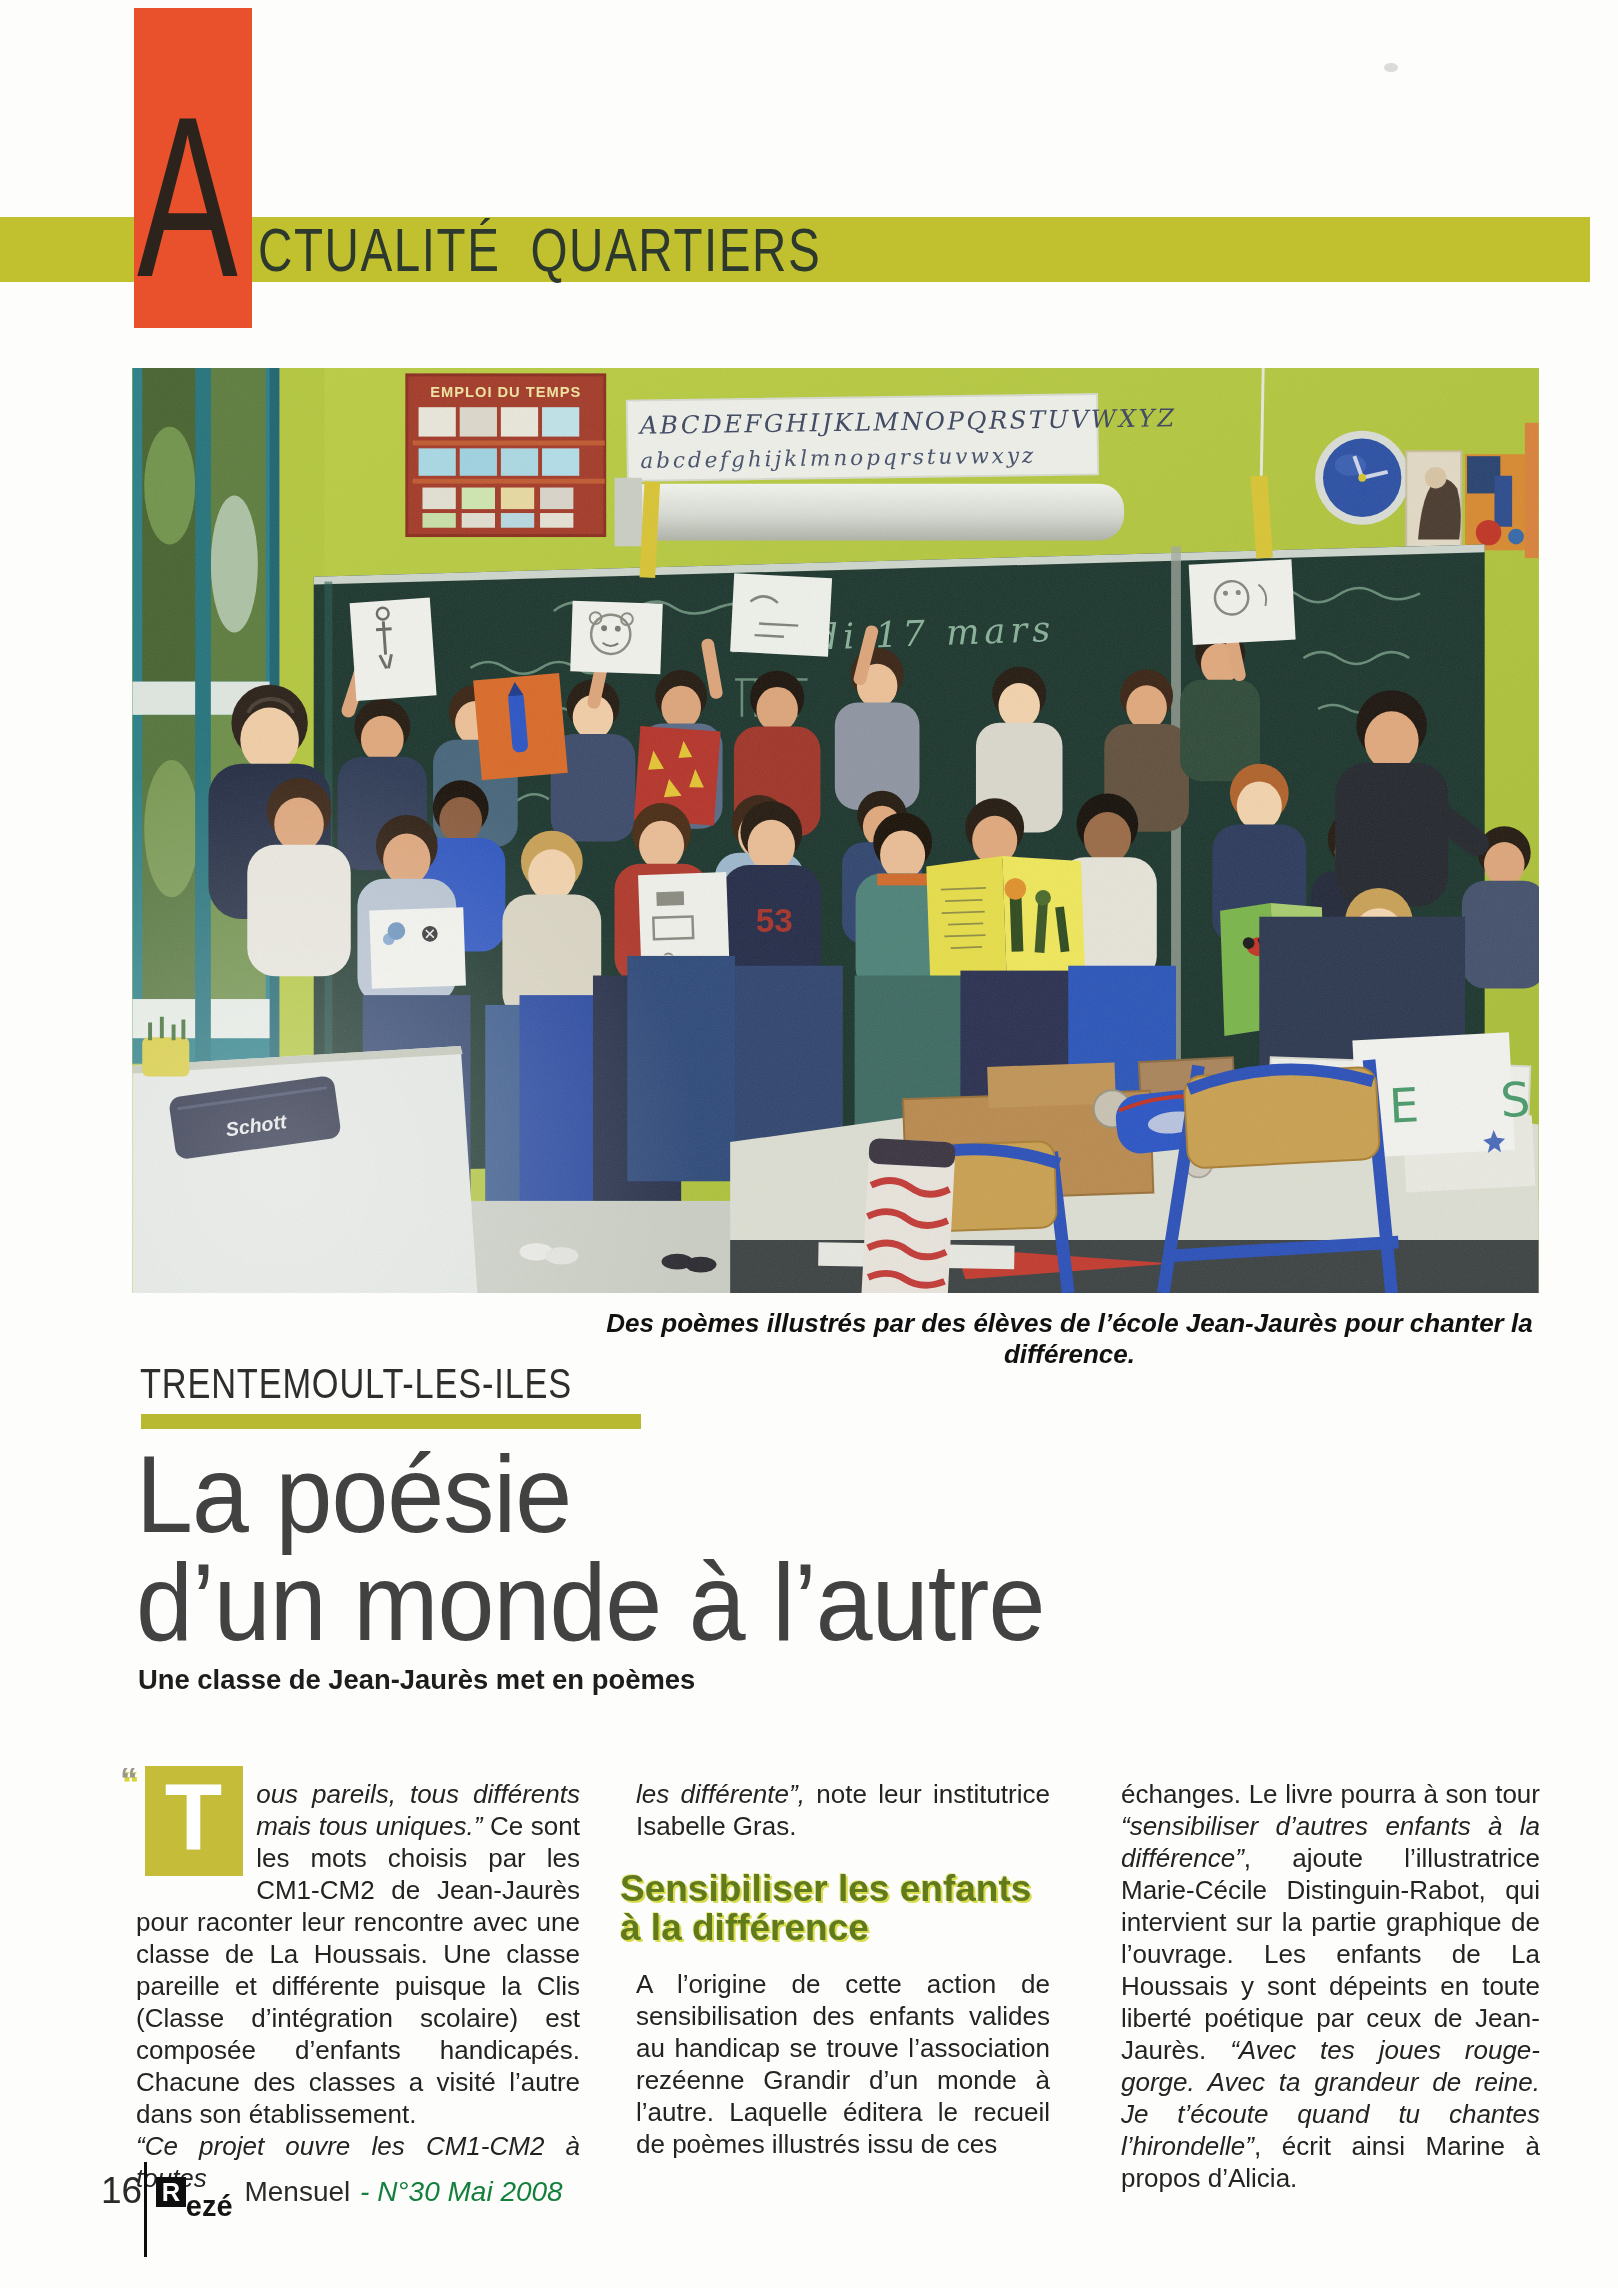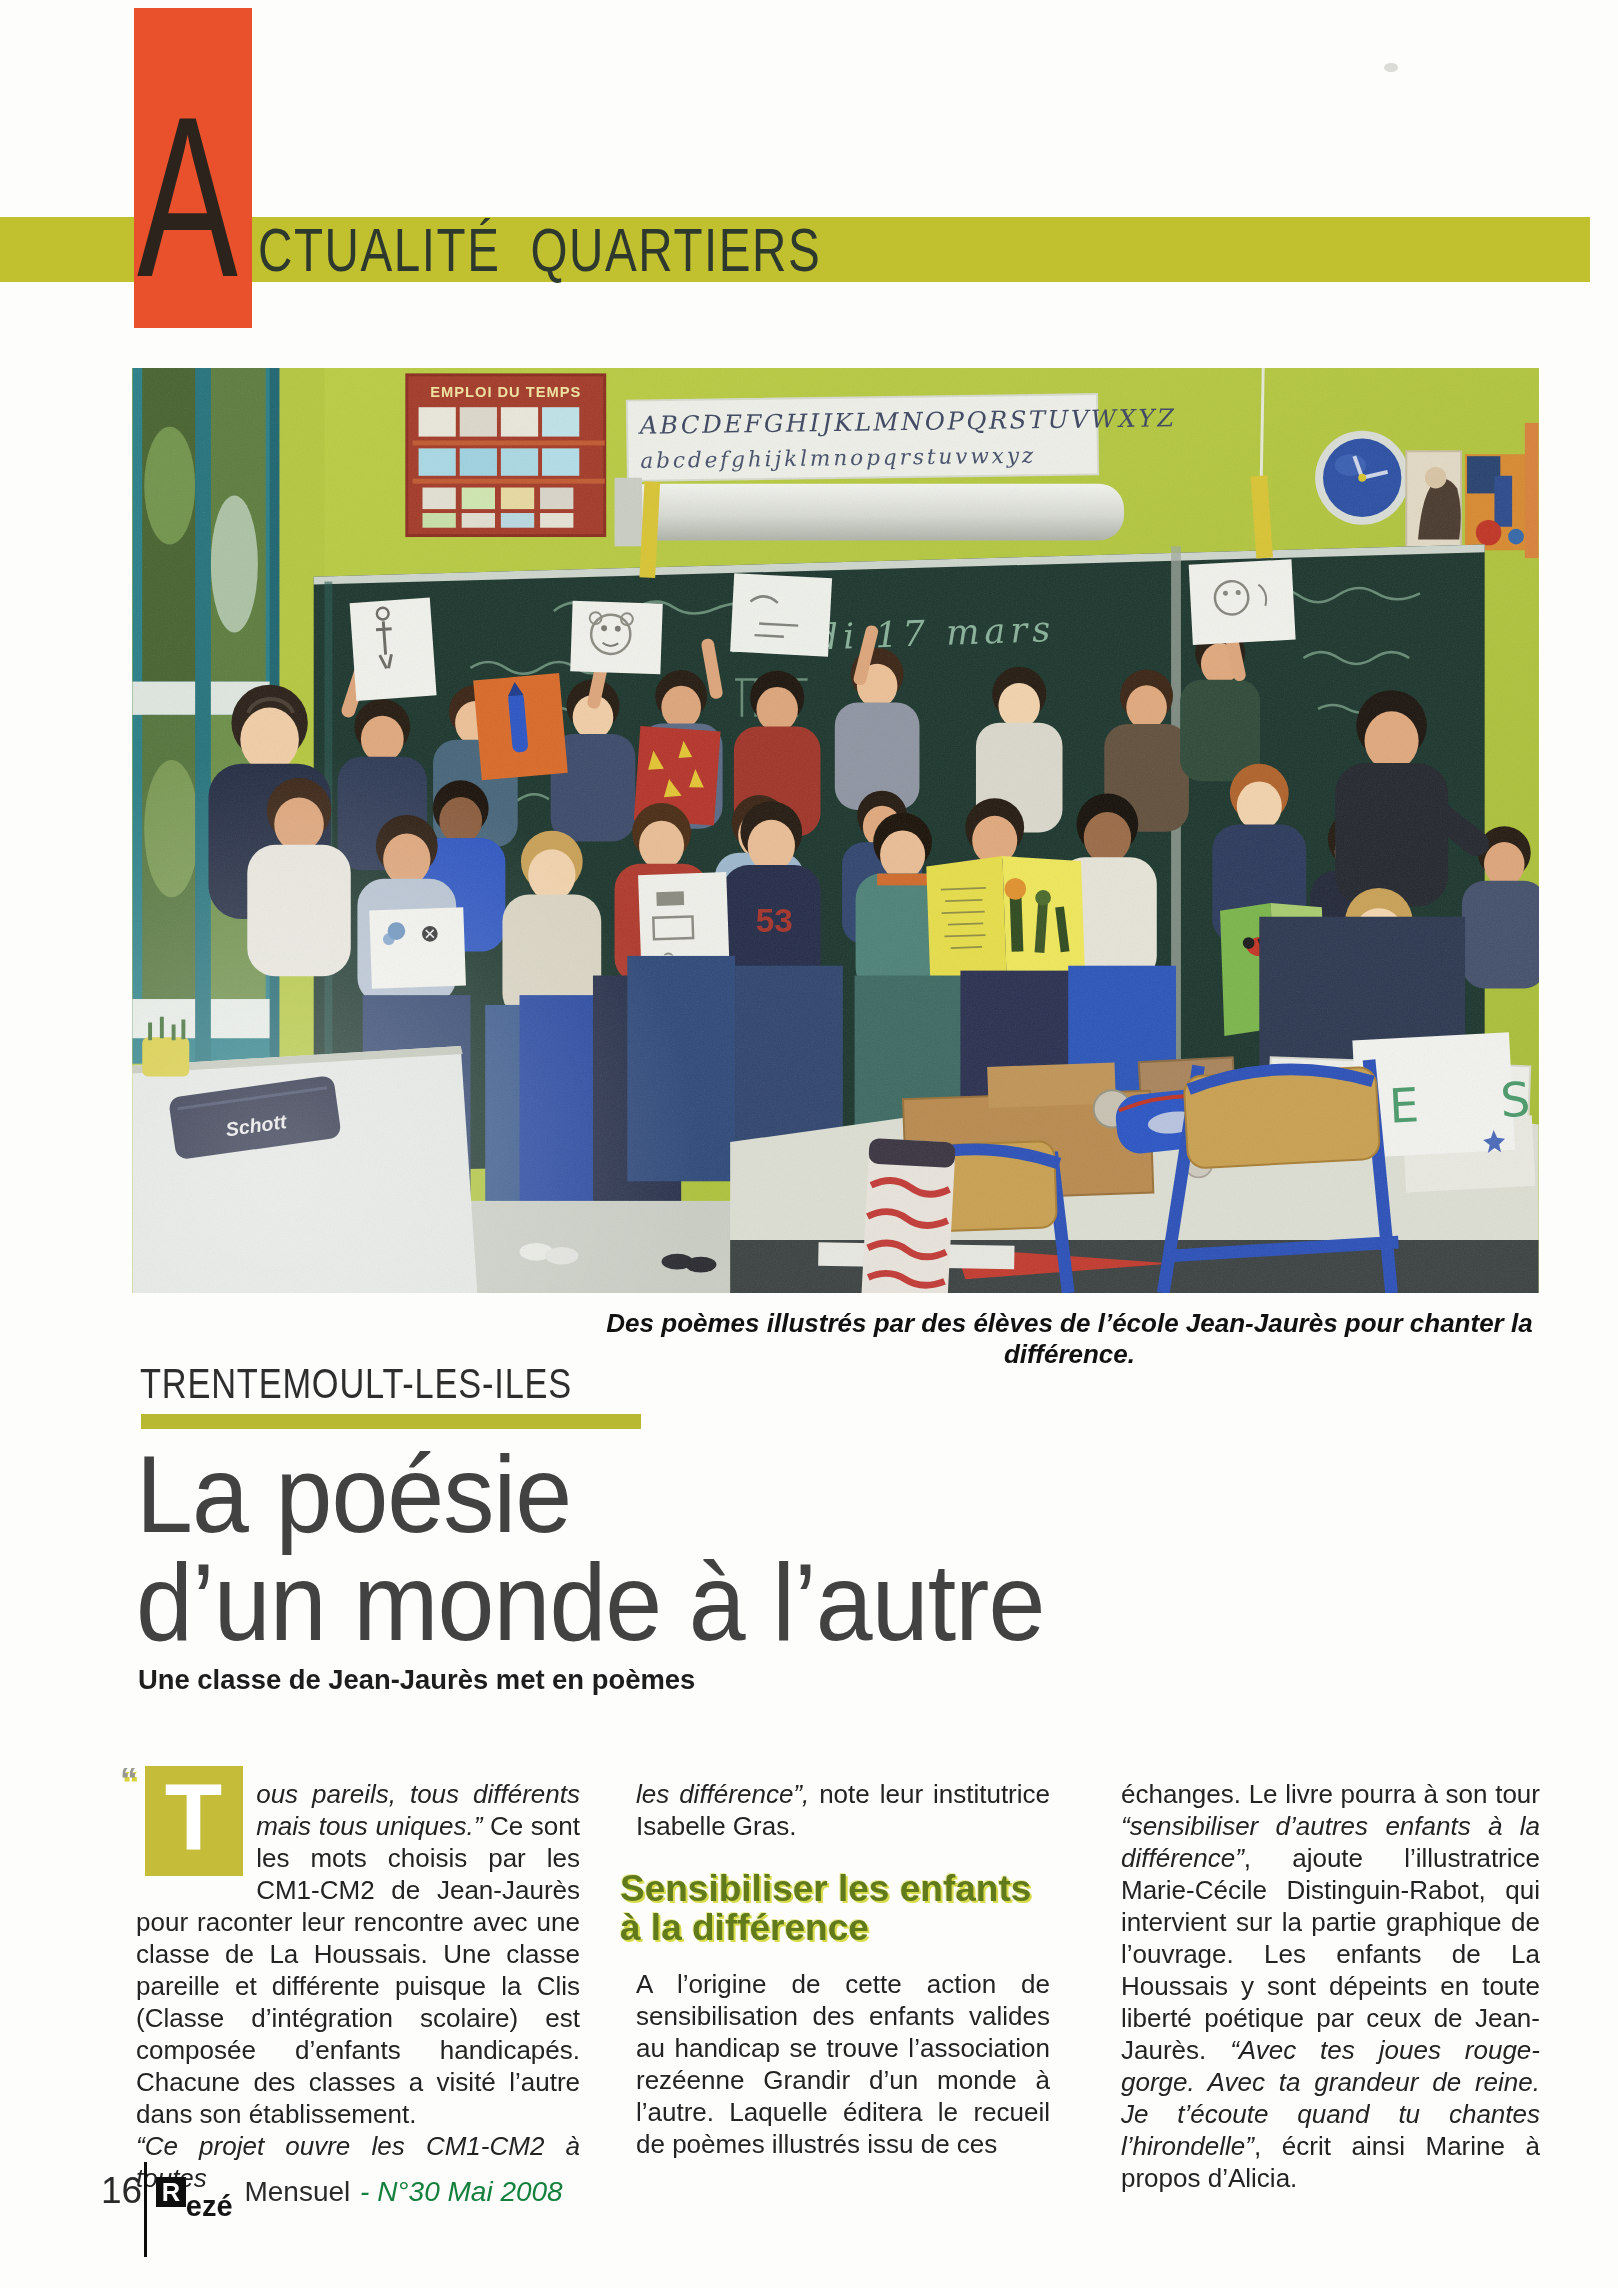--- a/index.html
+++ b/index.html
@@ -414,21 +414,21 @@
     <div>Une classe de Jean-Jaurès met en poèmes</div>
   </div>
 
   <div class="abs col col1">
     <span class="openquote">“</span>
     <span class="dropcap">T</span>
     <p><span class="i">ous pareils, tous différents mais tous uniques.” </span><span>Ce sont les mots choisis par les CM1-CM2 de Jean-Jaurès pour raconter leur rencontre avec une classe de La Houssais. Une classe pareille et différente puisque la Clis (Classe d’intégration scolaire) est composée d’enfants handicapés. Chacune des classes a visité l’autre dans son établissement.</span><span class="i blk">“Ce projet ouvre les CM1-CM2 à toutes</span></p>
   </div>
 
   <div class="abs col col2">
-    <p><span class="i">les différence”, </span><span>note leur institutrice Isabelle Gras.</span></p>
+    <p><span class="i">les différente”, </span><span>note leur institutrice Isabelle Gras.</span></p>
     <h3 class="subhead">
       <span class="blk">Sensibiliser les enfants</span>
       <span class="blk">à la différence</span>
     </h3>
     <p class="para2">A l’origine de cette action de sensibilisation des enfants valides au handicap se trouve l’association rezéenne Grandir d’un monde à l’autre. Laquelle éditera le recueil de poèmes illustrés issu de ces</p>
   </div>
 
   <div class="abs col col3">
     <p><span>échanges. Le livre pourra à son tour </span><span class="i">“sensibiliser d’autres enfants à la différence”</span><span>, ajoute l’illustratrice Marie-Cécile Distinguin-Rabot, qui intervient sur la partie graphique de l’ouvrage. Les enfants de La Houssais y sont dépeints en toute liberté poétique par ceux de Jean-Jaurès. </span><span class="i">“Avec tes joues rouge-gorge. Avec ta grandeur de reine. Je t’écoute quand tu chantes l’hirondelle”</span><span>, écrit ainsi Marine à propos d’Alicia.</span></p>
   </div>

